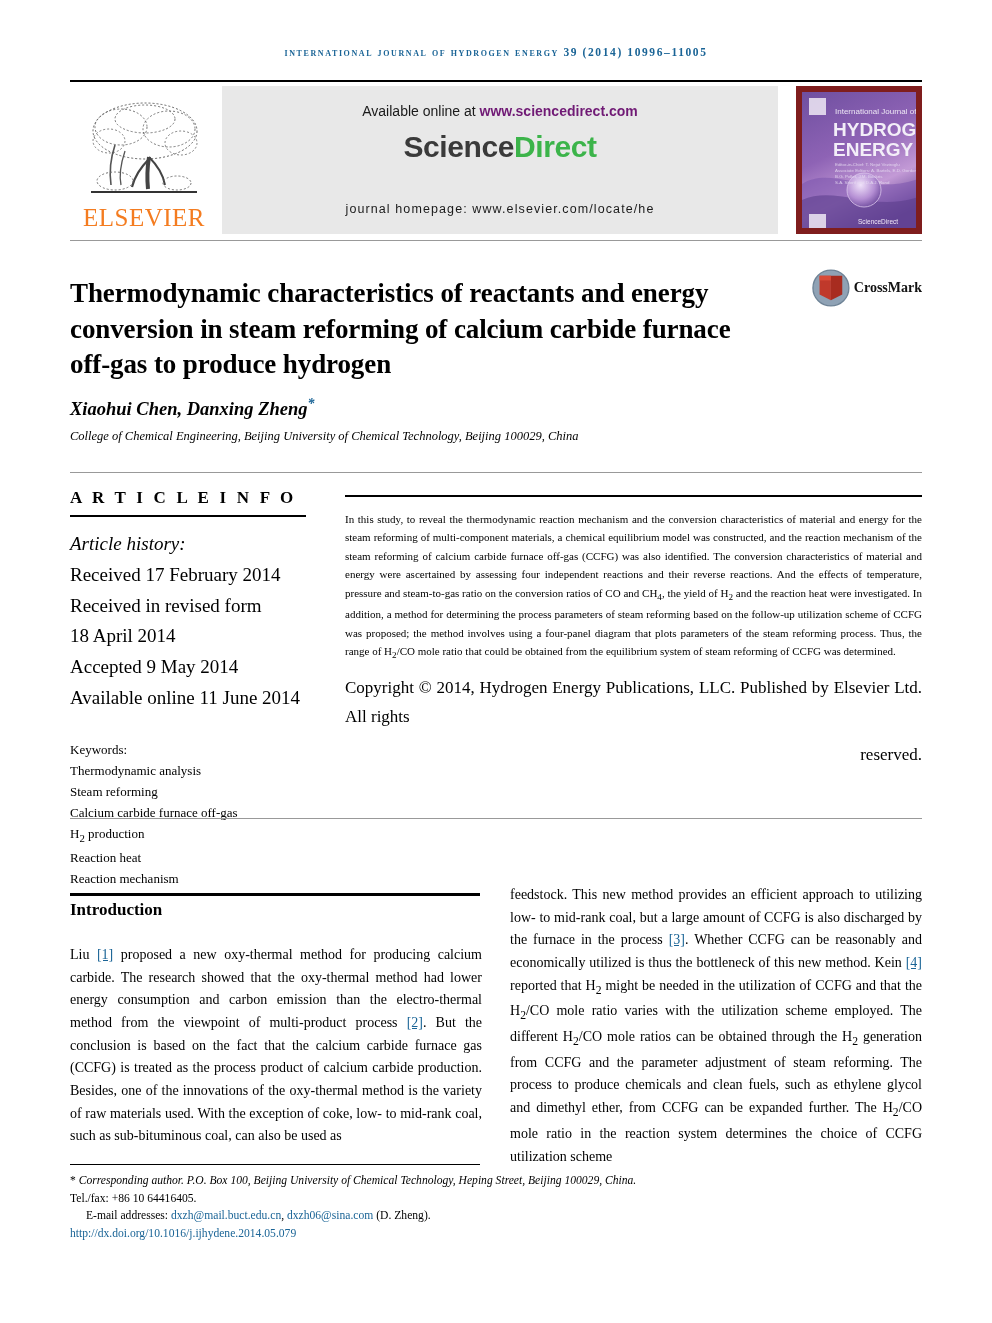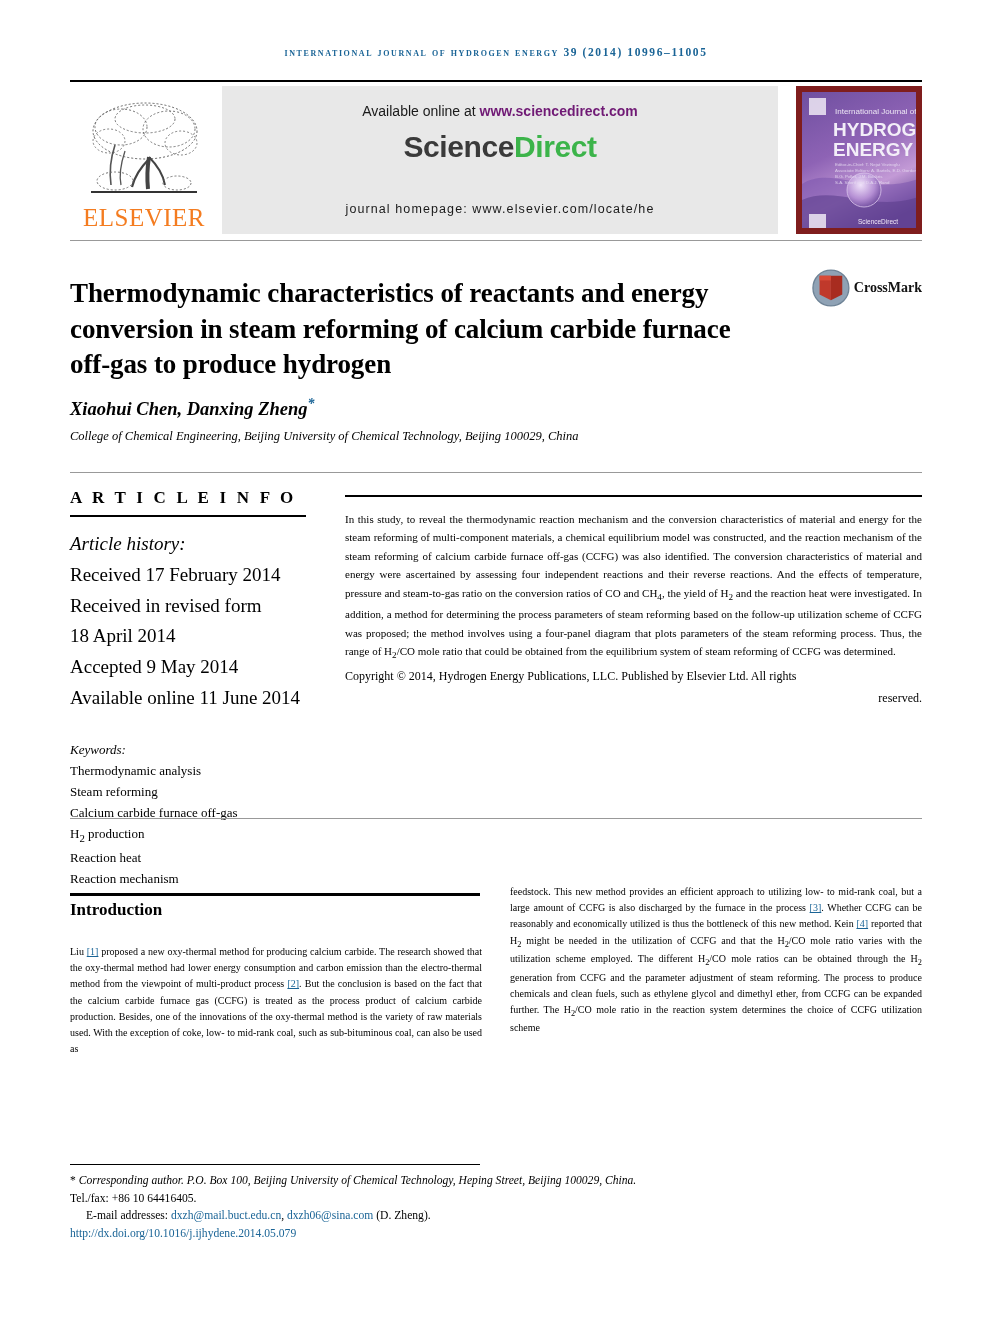--- a/index.html
+++ b/index.html
@@ -209,30 +209,30 @@
     margin-top: 12px;
     font-size: 19px;
     line-height: 1.62;
   }
   .info-block .lbl { font-style: italic; }
   .kw-block {
     margin-top: 25px;
     font-size: 13px;
     line-height: 1.62;
   }
-  .kw-block .lbl { font-style: italic; }
+  .kw-block .lbl { }
   .abstract-text {
     margin-top: 13px;
     font-size: 11px;
     line-height: 1.68;
     text-align: justify;
   }
   .abstract-copy {
-    margin-top: 2px;
-    font-size: 12px;
+    margin-top: 10px;
+    font-size: 17px;
     line-height: 1.68;
     text-align: justify;
   }
   .abstract-copy.last { text-align: right; }
   .rule-abs-bot {
     position: absolute;
     top: 818px;
     left: 70px;
     width: 852px;
     height: 1px;
@@ -260,21 +260,21 @@
     left: 510px;
     width: 412px;
   }
   .body-head {
     font-size: 17px;
     font-weight: bold;
     margin: 0 0 24px 0;
   }
   .body-p {
     margin: 0;
-    font-size: 10px;
+    font-size: 14px;
     line-height: 1.62;
     text-align: justify;
   }
   .cite { color: #1a6496; }
 
   
   .rule-foot {
     position: absolute;
     top: 1164px;
     left: 70px;

